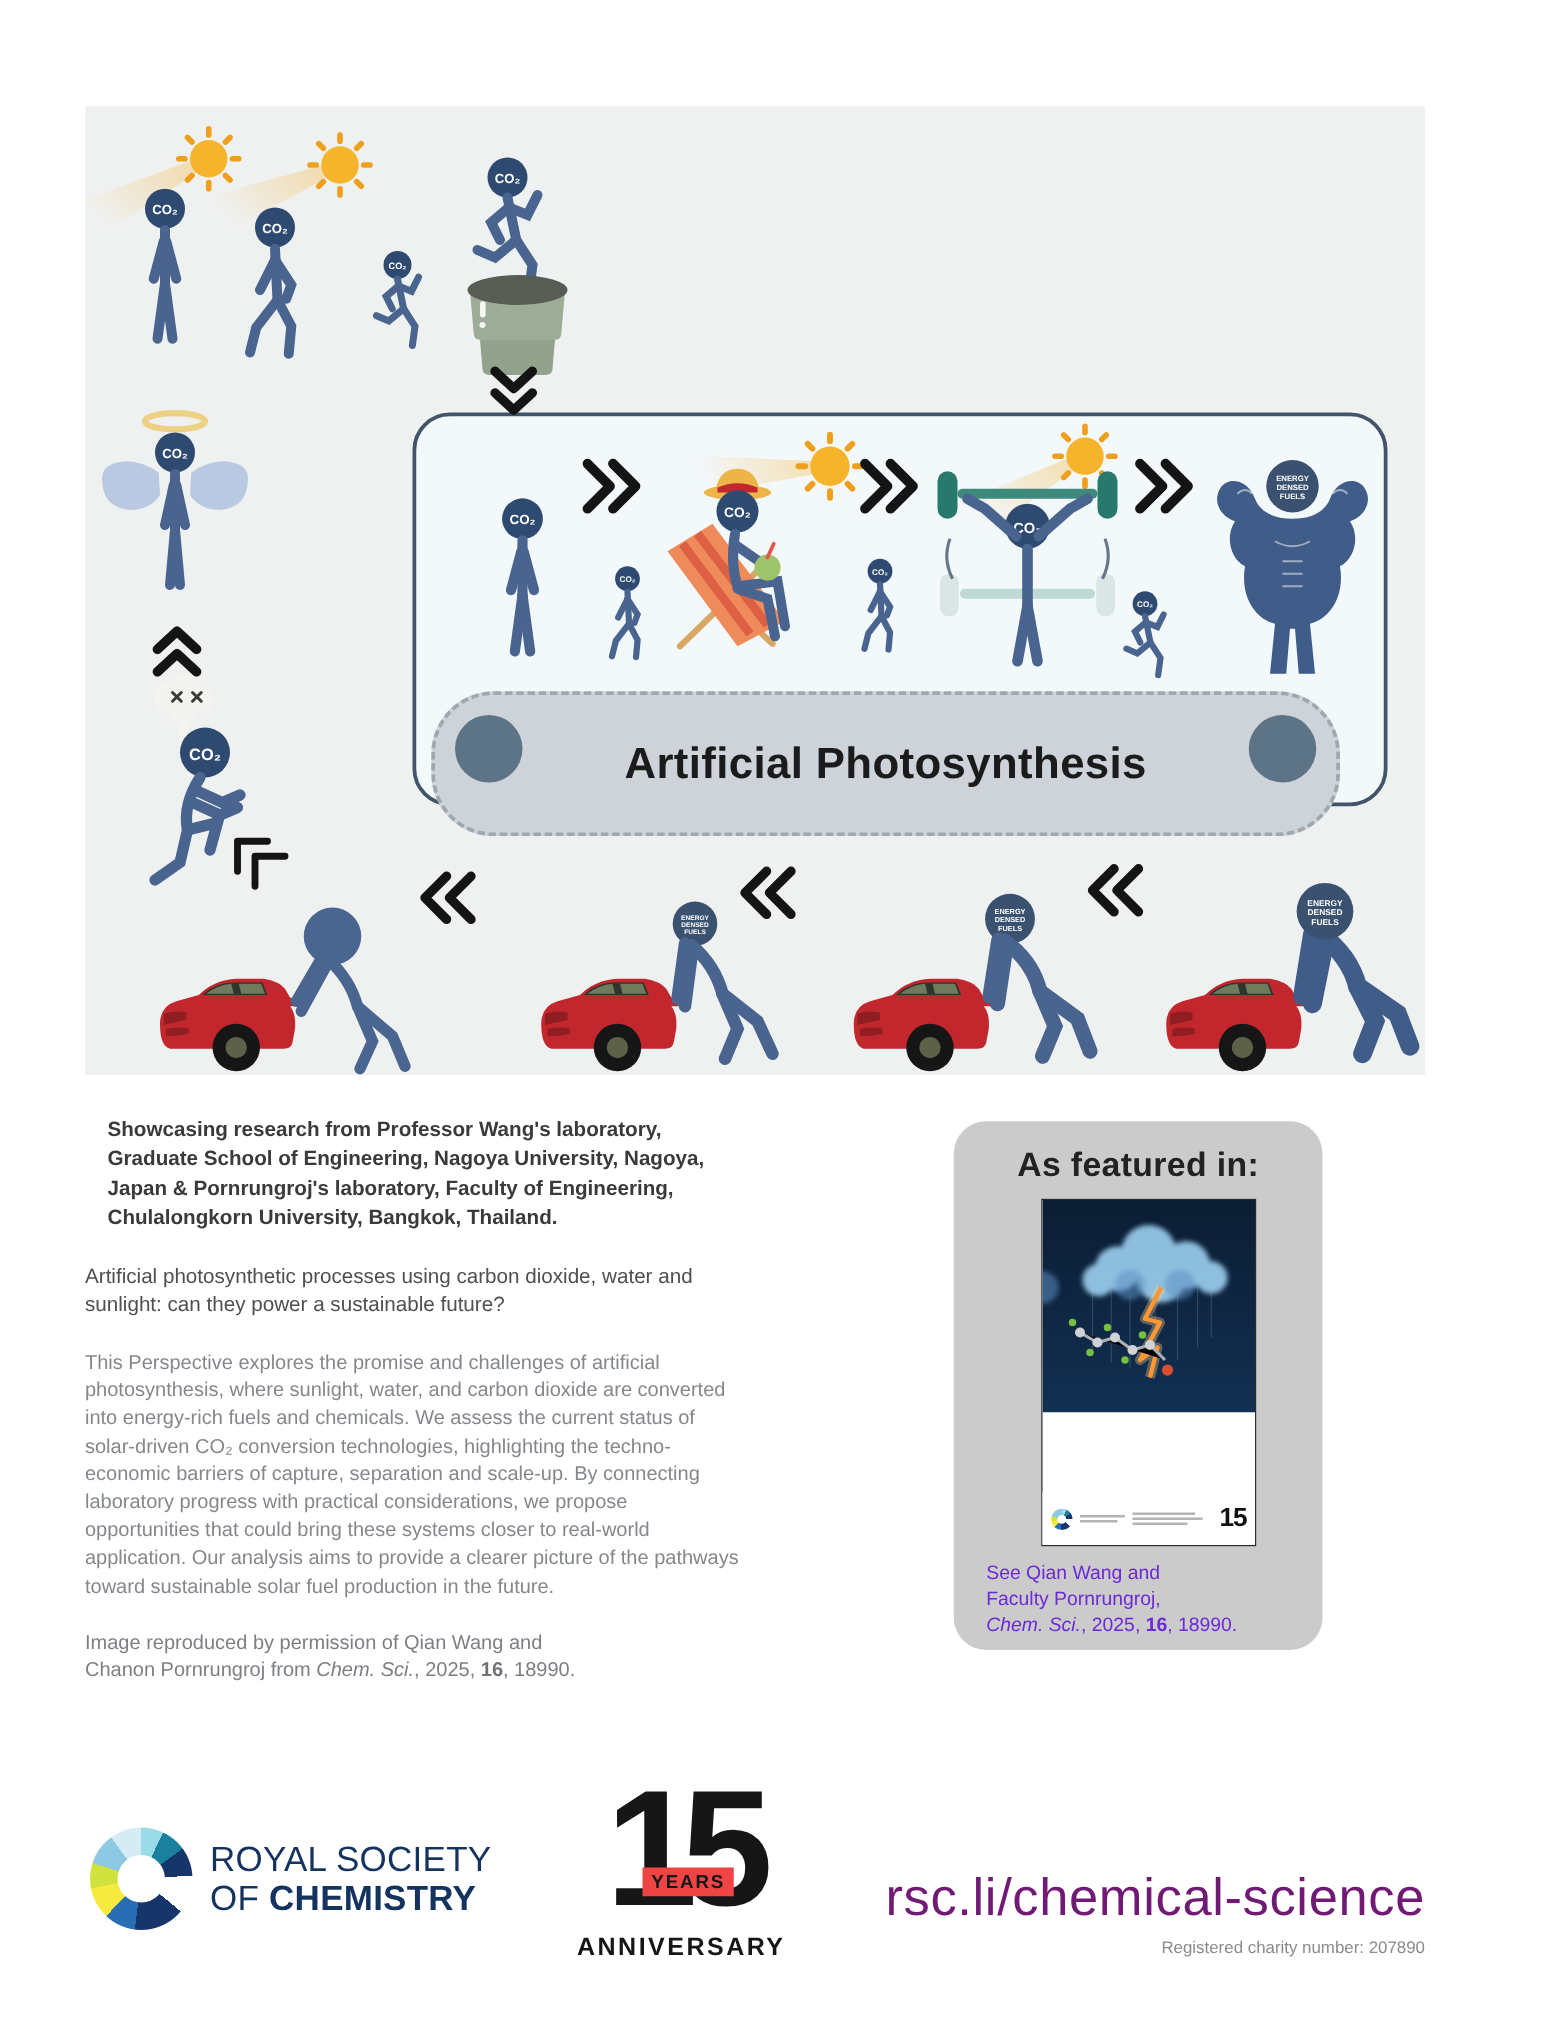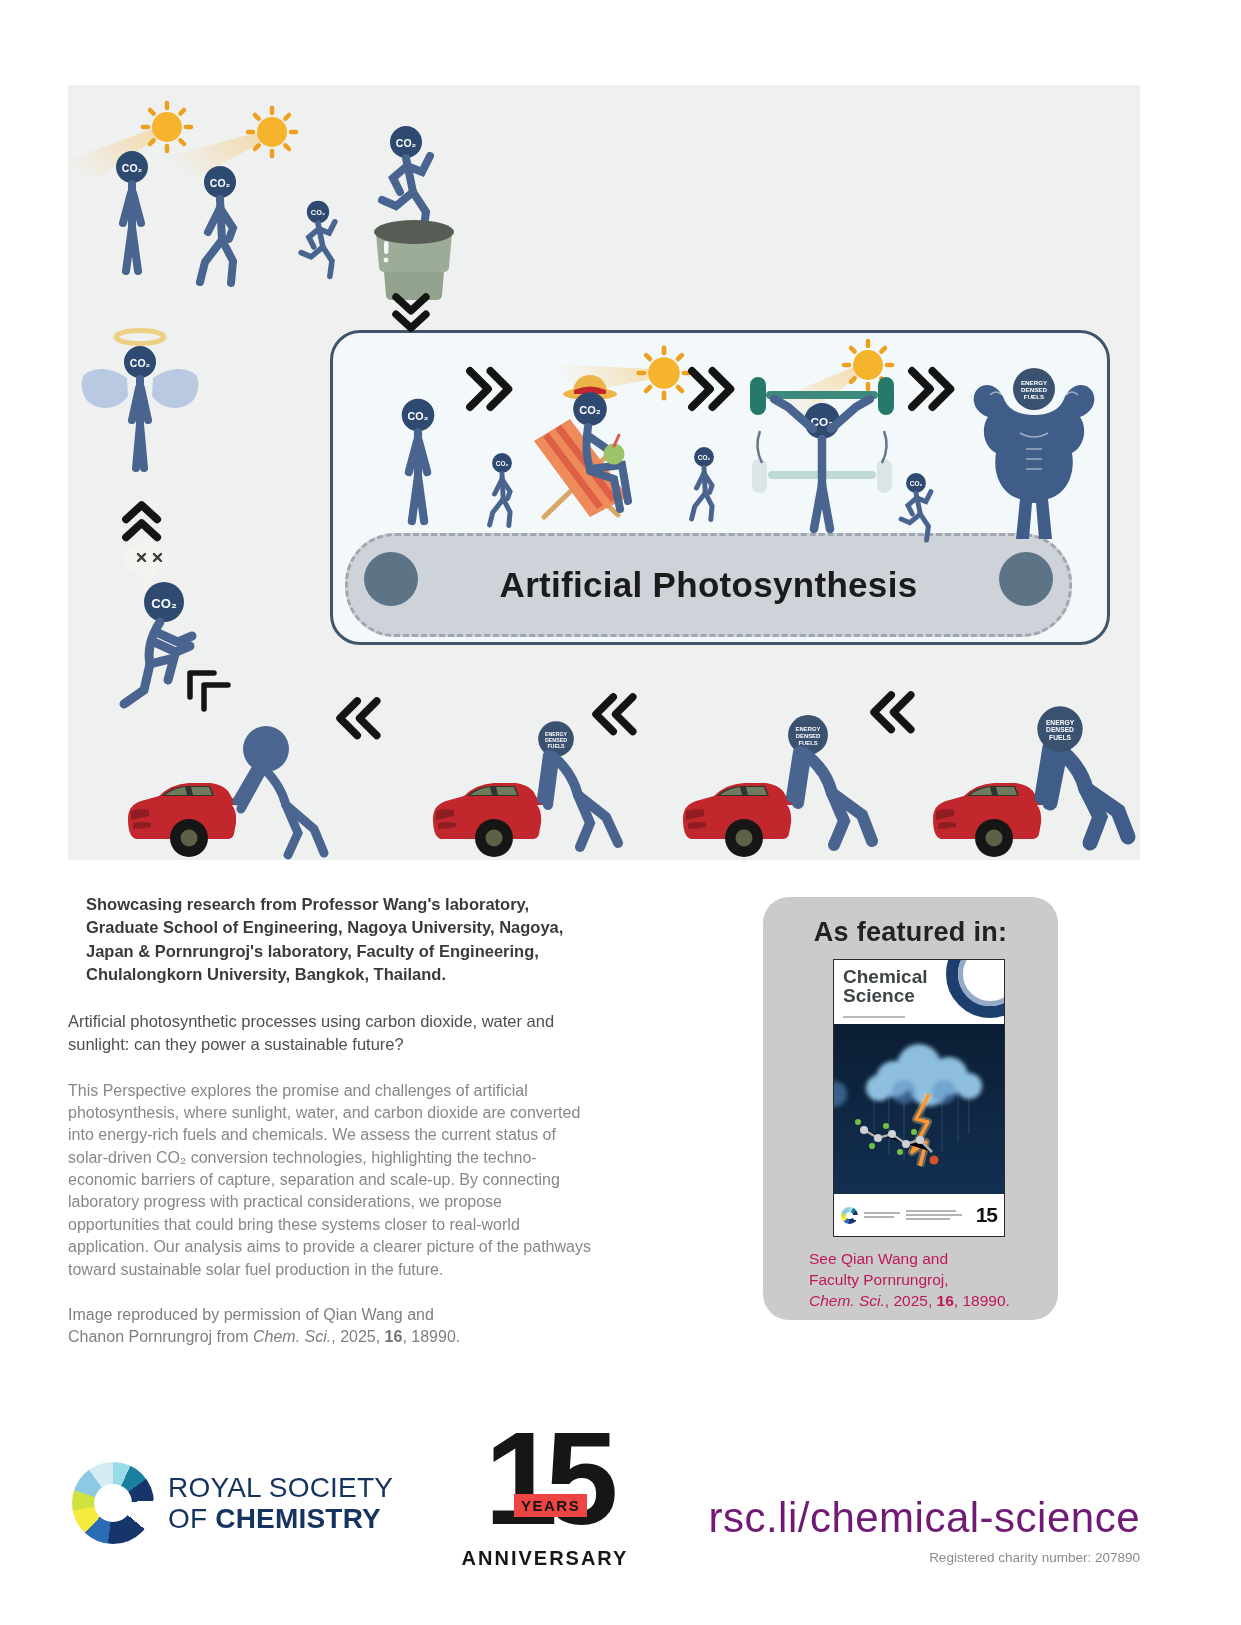--- a/index.html
+++ b/index.html
@@ -3,21 +3,21 @@
 <meta charset="utf-8">
 <style>
   html,body{margin:0;padding:0;background:#ffffff;}
   body{font-family:"Liberation Sans",sans-serif;}
   .page{position:relative;width:1241px;height:1625px;background:#ffffff;overflow:hidden;}
 
   
   .art{position:absolute;left:68px;top:85px;width:1072px;height:775px;background:#eff1f1;}
   .ap-box{position:absolute;left:262px;top:245px;width:780px;height:315px;background:#f3f8fb;
           border:3px solid #42546a;border-radius:30px;box-sizing:border-box;}
-  .belt{position:absolute;left:277px;top:448px;width:727px;height:104px;background:#ced3d9;
+  .belt{position:absolute;left:277px;top:468px;width:727px;height:116px;background:#ced3d9;
         border:3px dashed #9fa7b0;border-radius:50px;box-sizing:border-box;}
   .belt-title{position:absolute;left:0;right:0;top:0;bottom:0;display:flex;align-items:center;justify-content:center;
         font-size:35px;font-weight:800;color:#1b1b1b;letter-spacing:.3px;}
   .wheel{position:absolute;width:54px;height:54px;border-radius:50%;background:#5d7386;top:16px;}
   .wheel.l{left:16px}.wheel.r{right:16px}
   .art-svg{position:absolute;left:0;top:0;width:1072px;height:775px;}
 
   
   .blurb{position:absolute;left:68px;top:893px;width:530px;color:#3a3a3a;}
   .b-show{font-size:16.5px;font-weight:bold;line-height:1.42;color:#3a3a3a;width:515px;margin-left:18px;}
@@ -37,21 +37,21 @@
   .cv-arc2{position:absolute;top:-18px;right:-18px;width:64px;height:64px;border-radius:50%;
           border:5px solid #94aac7;box-sizing:border-box;}
   .cv-hbar{position:absolute;left:9px;bottom:6px;height:2px;background:#b9b9b9;width:62px;}
   .cv-img{position:relative;width:170px;height:170px;}
   .cv-foot{position:absolute;left:0;right:0;bottom:0;height:42px;background:#fff;display:flex;align-items:center;padding:0 7px;box-sizing:border-box;gap:6px;}
   .mini-ring{width:17px;height:17px;border-radius:50%;position:relative;flex:none;
      background:conic-gradient(#9adbe8 0 7%,#1b7f9e 7% 15%,#15356b 15% 24%,#fff 24% 36%,#15356b 36% 52%,#2a6db4 52% 62%,#f5ea3d 62% 72%,#cfe23e 72% 80%,#8ec9e4 80% 100%);}
   .mini-ring::after{content:"";position:absolute;inset:5px;background:#fff;border-radius:50%;}
   .bar{height:2px;background:#b4b4b4;margin:2px 0;}
   .cv-15{margin-left:auto;font-size:21px;font-weight:900;color:#111;letter-spacing:-1px;}
-  .feat-cite{position:absolute;left:46px;top:352px;font-size:15.5px;line-height:1.35;color:#be185d;}
+  .feat-cite{position:absolute;left:26px;top:352px;font-size:15.5px;line-height:1.35;color:#6d28d9;}
   .feat-cite i{font-style:italic;} .feat-cite b{font-weight:bold;}
 
   
   .rsc-logo{position:absolute;left:72px;top:1462px;display:flex;align-items:center;gap:14px;}
   .rsc-ring{width:82px;height:82px;border-radius:50%;position:relative;flex:none;
      background:conic-gradient(#9adbe8 0 7%,#1b7f9e 7% 15%,#15356b 15% 24%,#fff 24% 36%,#15356b 36% 52%,#2a6db4 52% 62%,#f5ea3d 62% 72%,#cfe23e 72% 80%,#8ec9e4 80% 90%,#d5ecf5 90% 100%);}
   .rsc-ring::after{content:"";position:absolute;inset:22px;background:#fff;border-radius:50%;}
   .rsc-text{font-size:28px;color:#14335f;line-height:1.12;letter-spacing:.2px;}
   .rsc-text .bold{font-weight:bold;}
   .ann-logo{position:absolute;left:450px;top:1420px;width:190px;text-align:center;color:#161616;}
@@ -406,29 +406,20 @@
     <div class="b-body">This Perspective explores the promise and challenges of artificial photosynthesis, where sunlight, water, and carbon dioxide are converted into energy-rich fuels and chemicals. We assess the current status of solar-driven CO₂ conversion technologies, highlighting the techno-economic barriers of capture, separation and scale-up. By connecting laboratory progress with practical considerations, we propose opportunities that could bring these systems closer to real-world application. Our analysis aims to provide a clearer picture of the pathways toward sustainable solar fuel production in the future.</div>
     <div class="b-credit">
       <span>Image reproduced by permission of Qian Wang and</span><br>
       <span>Chanon Pornrungroj from </span><i>Chem. Sci.</i><span>, 2025, </span><b>16</b><span>, 18990.</span>
     </div>
   </div>
 
   <div class="feat">
     <div class="feat-title">As featured in:</div>
     <div class="cover">
-      <div class="cv-head">
-        <div class="cv-arc"></div>
-        <div class="cv-arc2"></div>
-        <div class="cv-title">
-          <div>Chemical</div>
-          <div>Science</div>
-        </div>
-        <div class="cv-hbar"></div>
-      </div>
       <svg class="cv-img" viewBox="0 0 170 170">
         <defs>
           <linearGradient id="nightGrad" x1="0" y1="0" x2="0" y2="1">
             <stop offset="0" stop-color="#0b1d33"></stop>
               <stop offset="1" stop-color="#123052"></stop>
           </linearGradient>
           <filter id="blurF">
               <feGaussianBlur stdDeviation="2.2"></feGaussianBlur>
             </filter>
         </defs>

